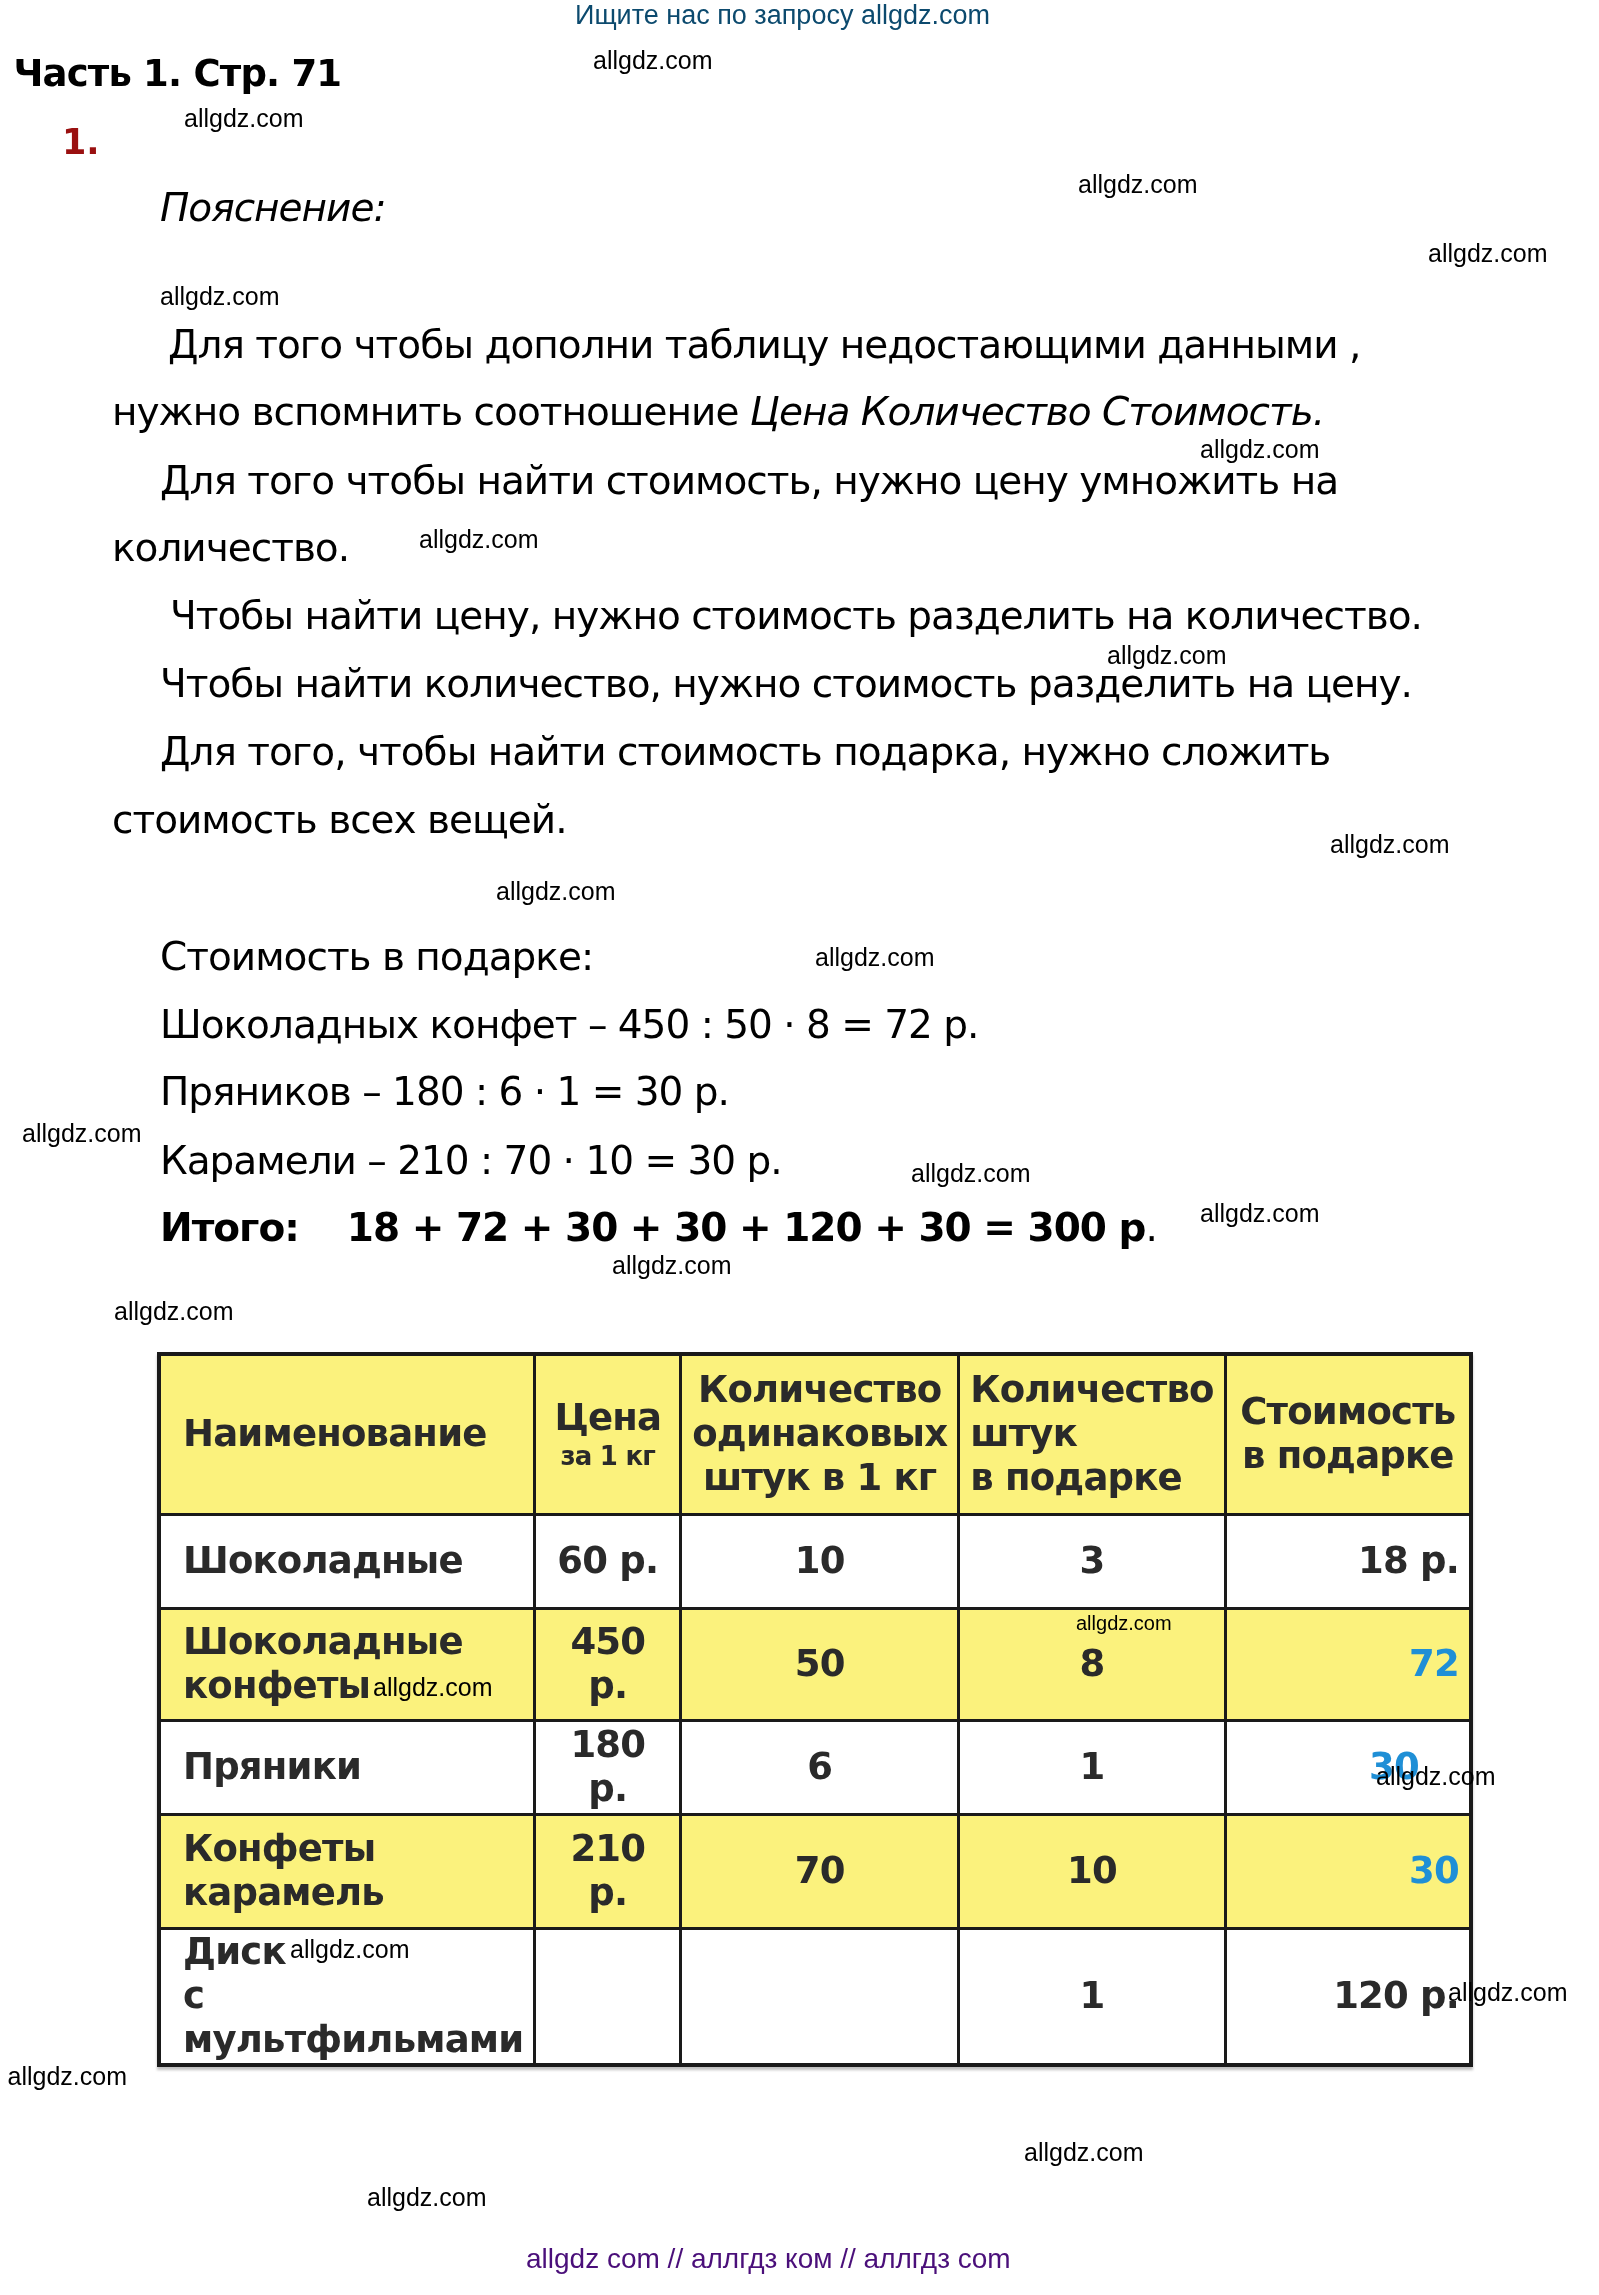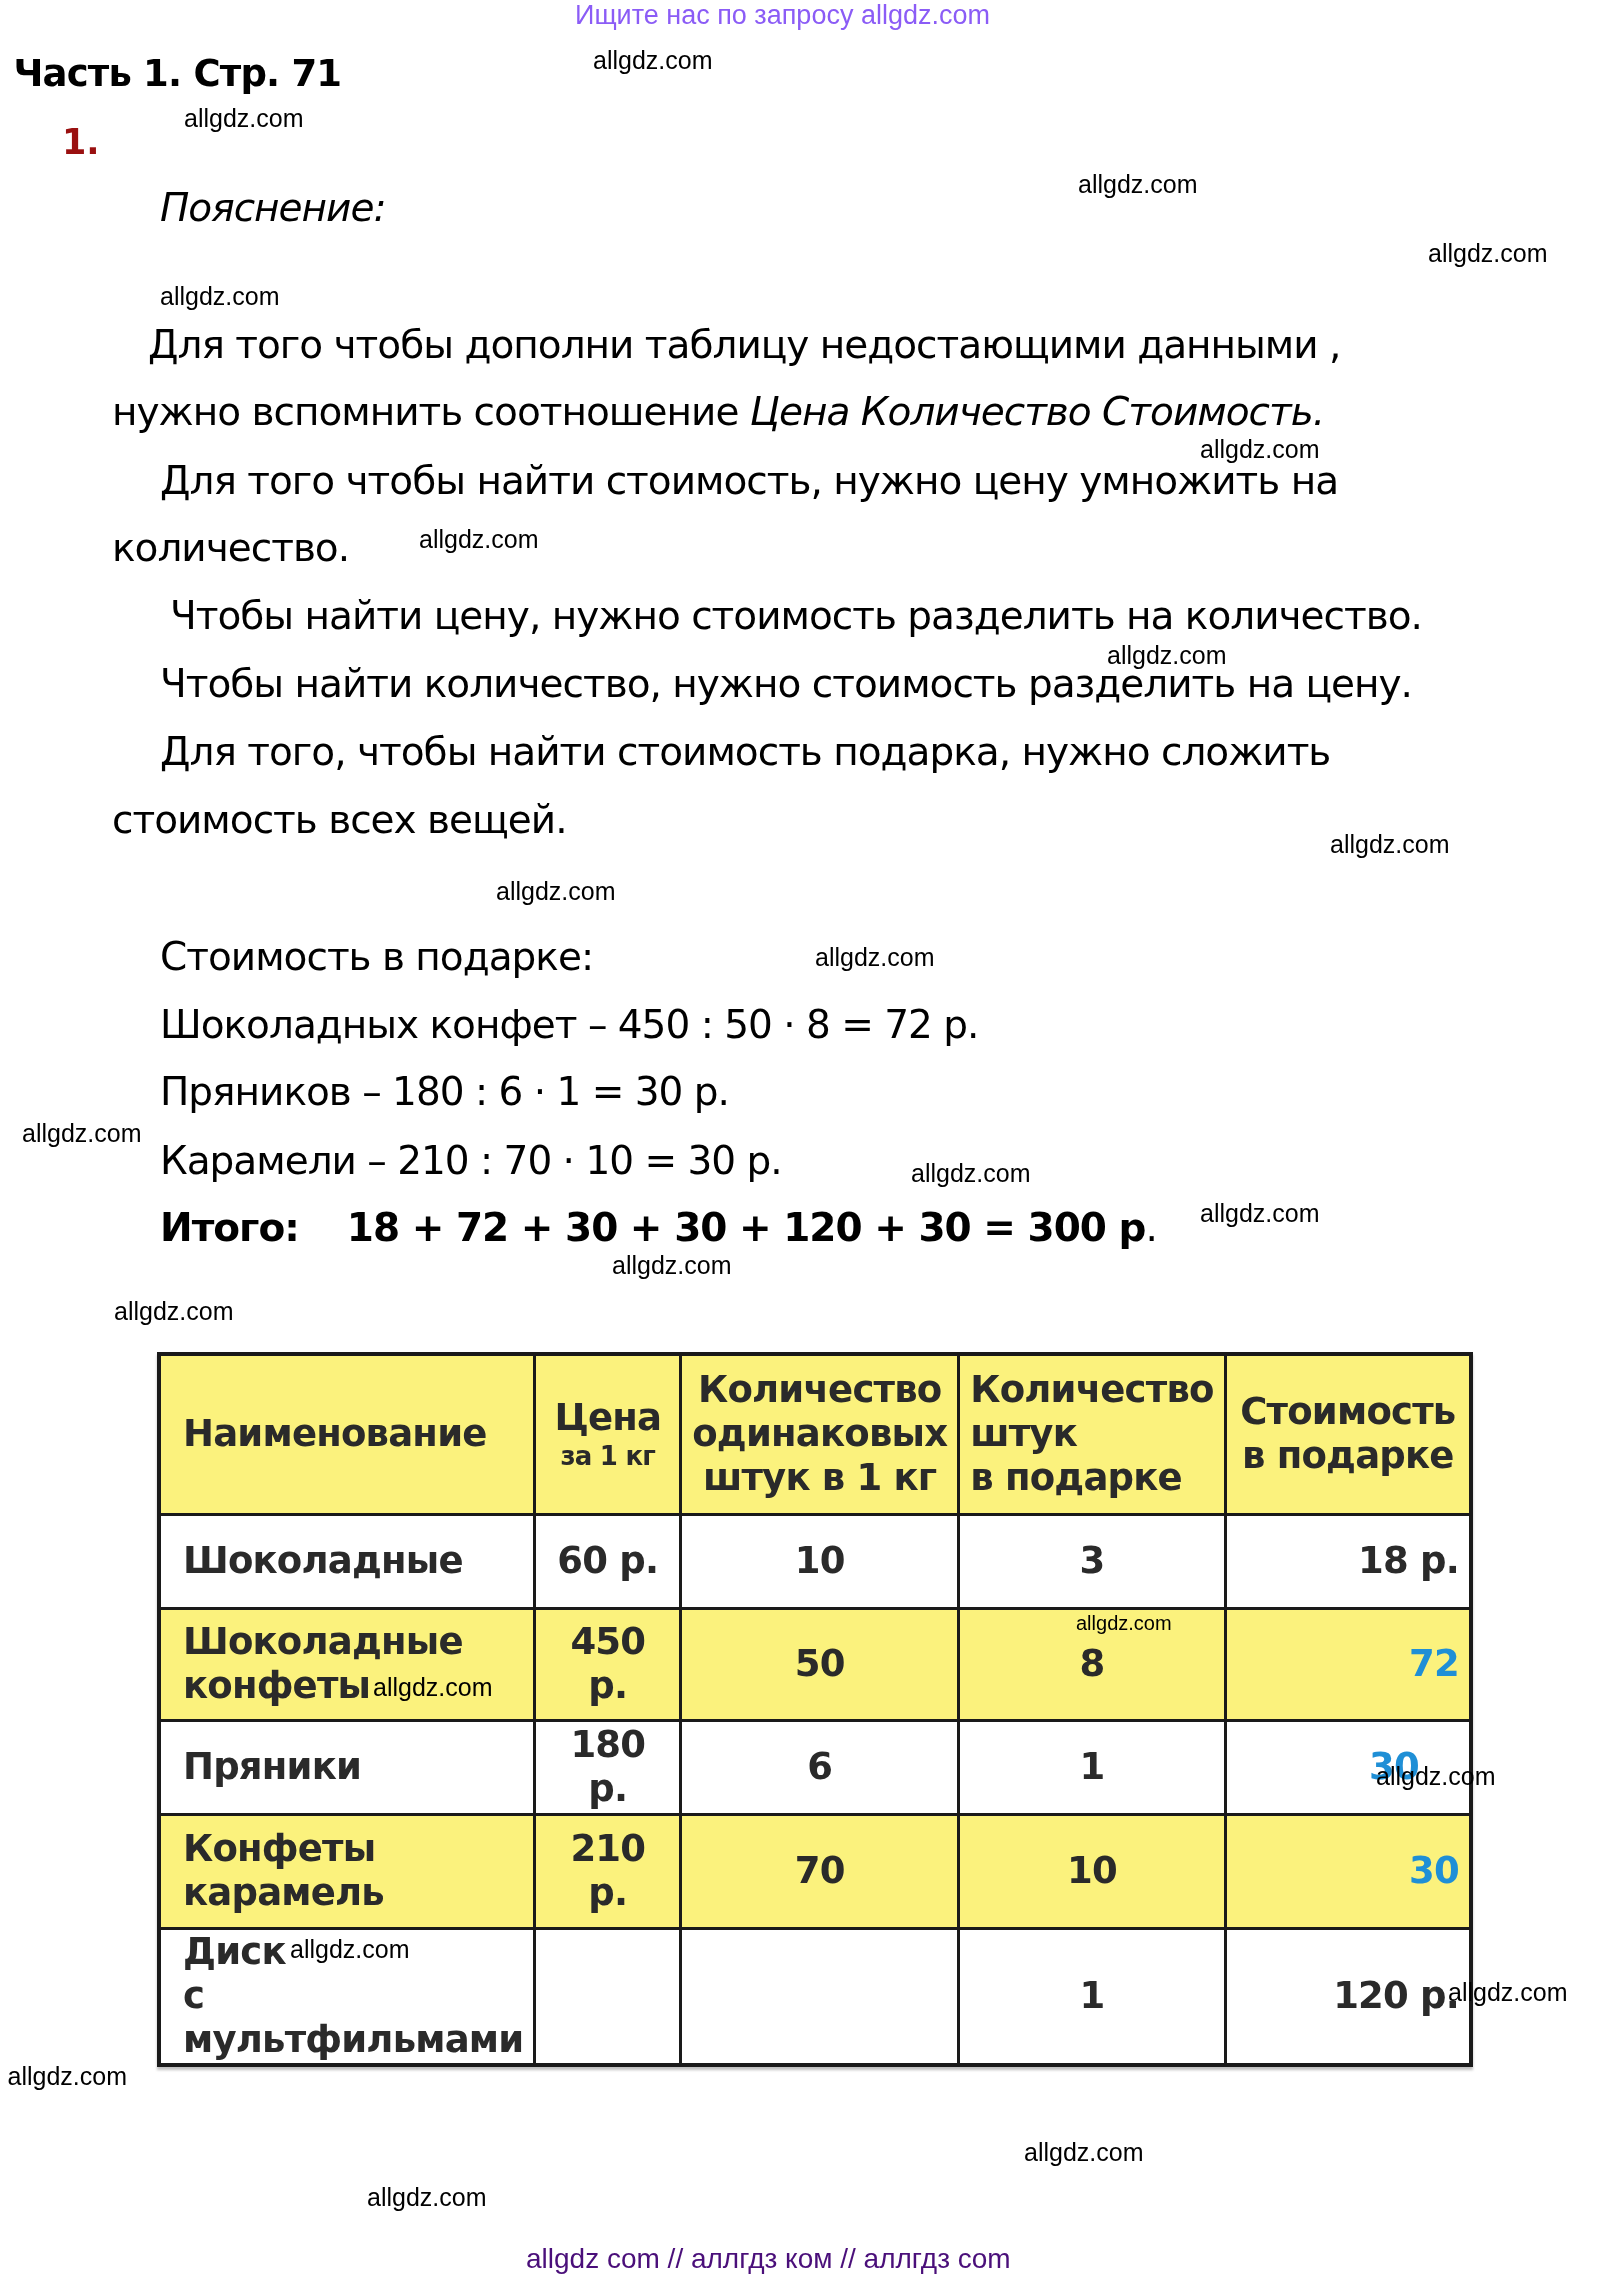--- a/index.html
+++ b/index.html
@@ -1,19 +1,19 @@
 <!DOCTYPE html>
 <html style="font-size:13.4px"><head>
 <meta charset="utf-8">
 <style>
   html, body { margin:0; padding:0; }
   body { width:1600px; height:2295px; position:relative; background:#ffffff; overflow:hidden;
          font-family:"DejaVu Sans", sans-serif; color:#000; }
   .abs { position:absolute; white-space:nowrap; }
-  .banner { color:#8b5cf6; font-family:"Liberation Sans", sans-serif; font-size:27px; }
+  .banner { color:#0c4a6e; font-family:"Liberation Sans", sans-serif; font-size:27px; }
   .wm { font-family:"Liberation Sans", sans-serif; font-size:25px; color:#000; }
   .title { font-family:"DejaVu Sans", sans-serif; font-weight:bold; font-size:37px; letter-spacing:-0.8px; }
   .num { font-weight:bold; font-size:35px; color:#9a1010; }
   .body-text { font-family:"DejaVu Sans", sans-serif; font-size:39px; letter-spacing:-1px; }
   .ital { font-style:italic; }
   .bold { font-weight:bold; }
   .footer { color:#4a0f7a; font-family:"Liberation Sans", sans-serif; font-size:28px; }
 
   table.gift { position:absolute; left:157px; top:1352px; width:1316px; border-collapse:collapse;
                border:4.2px solid #1a1a1a; box-shadow:0 2.5px 2.5px rgba(0,0,0,0.25);
@@ -30,21 +30,21 @@
 </style>
 </head>
 <body>
 
 <div class="abs banner" style="left:575px; top:0px;">Ищите нас по запросу allgdz.com</div>
 
 <div class="abs title" style="left:13.4px; top:52px;">Часть 1. Стр. 71</div>
 <div class="abs num" style="left:62px; top:122px;">1.</div>
 
 <div class="abs body-text ital" style="left:160px; top:185px;">Пояснение:</div>
-<div class="abs body-text" style="left:148px; top:322px;">Для того чтобы дополни таблицу недостающими данными ,</div>
+<div class="abs body-text" style="left:168px; top:322px;">Для того чтобы дополни таблицу недостающими данными ,</div>
 <div class="abs body-text" style="left:112px; top:389px;"><span>нужно вспомнить соотношение </span><span class="ital">Цена Количество Стоимость.</span></div>
 <div class="abs body-text" style="left:160px; top:458px;">Для того чтобы найти стоимость, нужно цену умножить на</div>
 <div class="abs body-text" style="left:112px; top:525px;">количество.</div>
 <div class="abs body-text" style="left:170px; top:593px;">Чтобы найти цену, нужно стоимость разделить на количество.</div>
 <div class="abs body-text" style="left:160px; top:661px;">Чтобы найти количество, нужно стоимость разделить на цену.</div>
 <div class="abs body-text" style="left:160px; top:729px;">Для того, чтобы найти стоимость подарка, нужно сложить</div>
 <div class="abs body-text" style="left:112px; top:797px;">стоимость всех вещей.</div>
 
 <div class="abs body-text" style="left:160px; top:934px;">Стоимость в подарке:</div>
 <div class="abs body-text" style="left:160px; top:1002px;">Шоколадных конфет – 450 : 50 · 8 = 72 р.</div>

